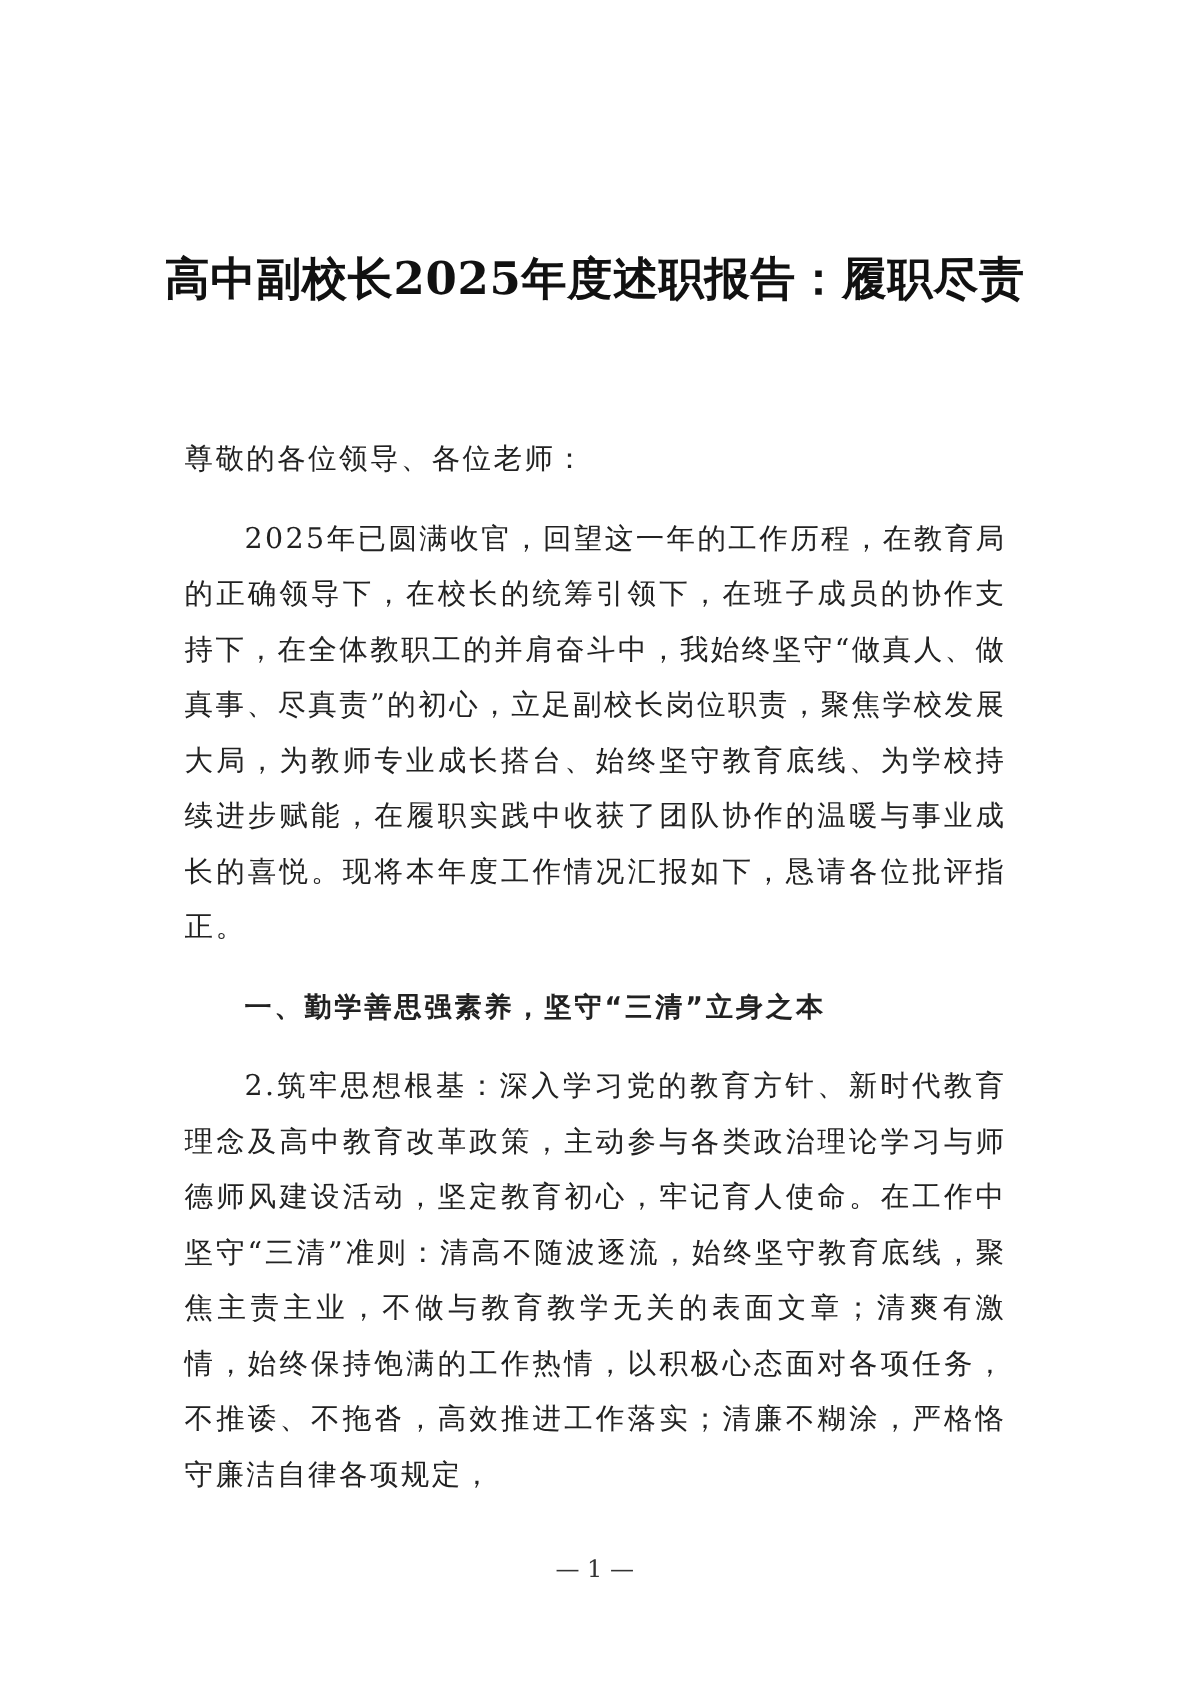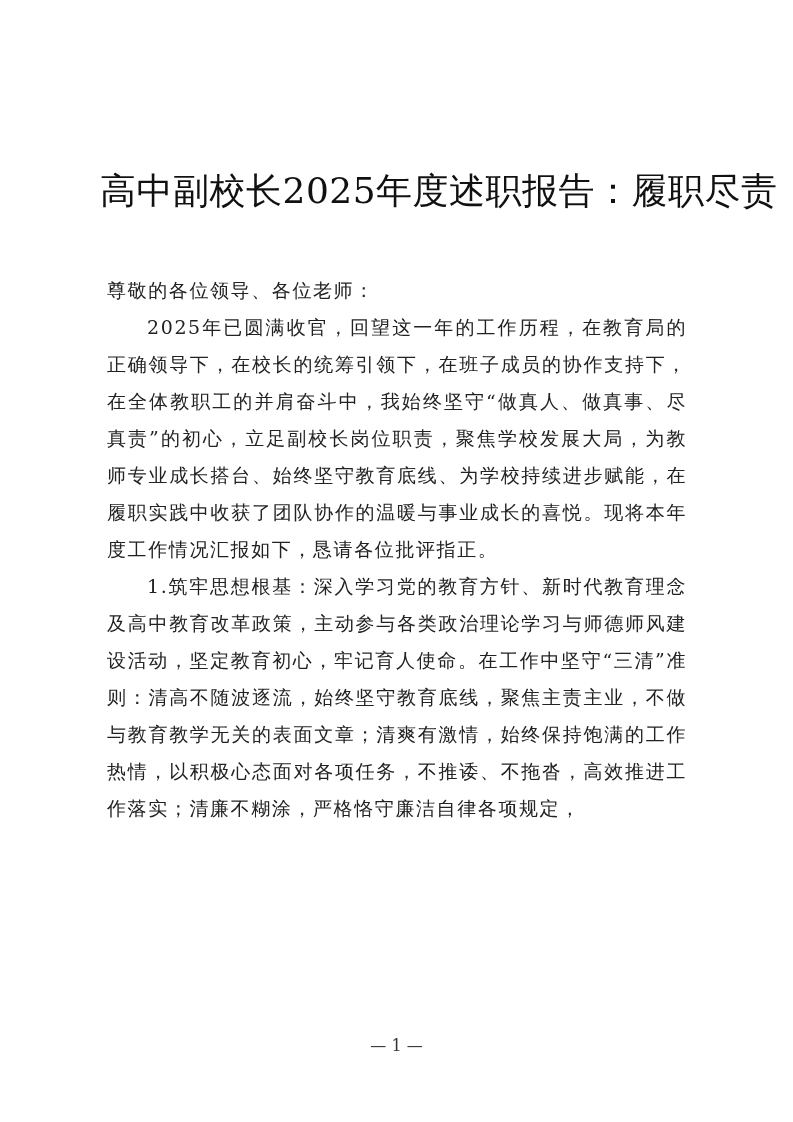--- a/index.html
+++ b/index.html
@@ -21,38 +21,38 @@
     width: 793px; height: 1122px;
     background: #fff;
   }
   .title {
     position: absolute;
     left: 100px;
     width: 593px;
     top: 148px;
     text-align: center;
     font-family: "DejaVu Serif", "Liberation Serif", serif;
-    font-weight: normal;
-    font-size: 36px;
+    font-weight: bold;
+    font-size: 30px;
     line-height: 38px;
     color: #111;
     letter-spacing: 0.5px;
   }
   .title .line { display: block; white-space: nowrap; }
   .body-text {
     position: absolute;
     left: 107px;
     width: 580px;
     top: 272px;
     font-size: 19px;
     line-height: 37px;
     color: #222;
   }
   .body-text p {
-    margin: 0;
+    margin: 16px;
     text-align: justify;
     text-align-last: left;
     letter-spacing: 1.6px;
     word-break: break-all;
   }
   .body-text p.indent { text-indent: 40px; }
   .body-text p.heading {
     text-indent: 40px;
     font-family: "DejaVu Sans", "Liberation Sans", sans-serif;
     font-weight: bold;
@@ -74,18 +74,19 @@
 
 <div class="page">
 
   <h1 class="title">
     <span class="line">高中副校长2025年度述职报告：履职尽责</span>
   </h1>
 
   <div class="body-text">
     <p>尊敬的各位领导、各位老师：</p>
     <p class="indent">2025年已圆满收官，回望这一年的工作历程，在教育局的正确领导下，在校长的统筹引领下，在班子成员的协作支持下，在全体教职工的并肩奋斗中，我始终坚守“做真人、做真事、尽真责”的初心，立足副校长岗位职责，聚焦学校发展大局，为教师专业成长搭台、始终坚守教育底线、为学校持续进步赋能，在履职实践中收获了团队协作的温暖与事业成长的喜悦。现将本年度工作情况汇报如下，恳请各位批评指正。</p>
-    <p class="indent">1.筑牢思想根基：深入学习党的教育方针、新时代教育理念及高中教育改革政策，主动参与各类政治理论学习与师德师风建设活动，坚定教育初心，牢记育人使命。在工作中坚守“三清”准则：清高不随波逐流，始终坚守教育底线，聚焦主责主业，不做与教育教学无关的表面文章；清爽有激情，始终保持饱满的工作热情，以积极心态面对各项任务，不推诿、不拖沓，高效推进工作落实；清廉不糊涂，严格恪守廉洁自律各项规定，</p>
+    <p class="heading">一、勤学善思强素养，坚守“三清”立身之本</p>
+    <p class="indent">2.筑牢思想根基：深入学习党的教育方针、新时代教育理念及高中教育改革政策，主动参与各类政治理论学习与师德师风建设活动，坚定教育初心，牢记育人使命。在工作中坚守“三清”准则：清高不随波逐流，始终坚守教育底线，聚焦主责主业，不做与教育教学无关的表面文章；清爽有激情，始终保持饱满的工作热情，以积极心态面对各项任务，不推诿、不拖沓，高效推进工作落实；清廉不糊涂，严格恪守廉洁自律各项规定，</p>
   </div>
 
   <div class="page-number">— 1 —</div>
 
 </div>
 
 </body></html>

